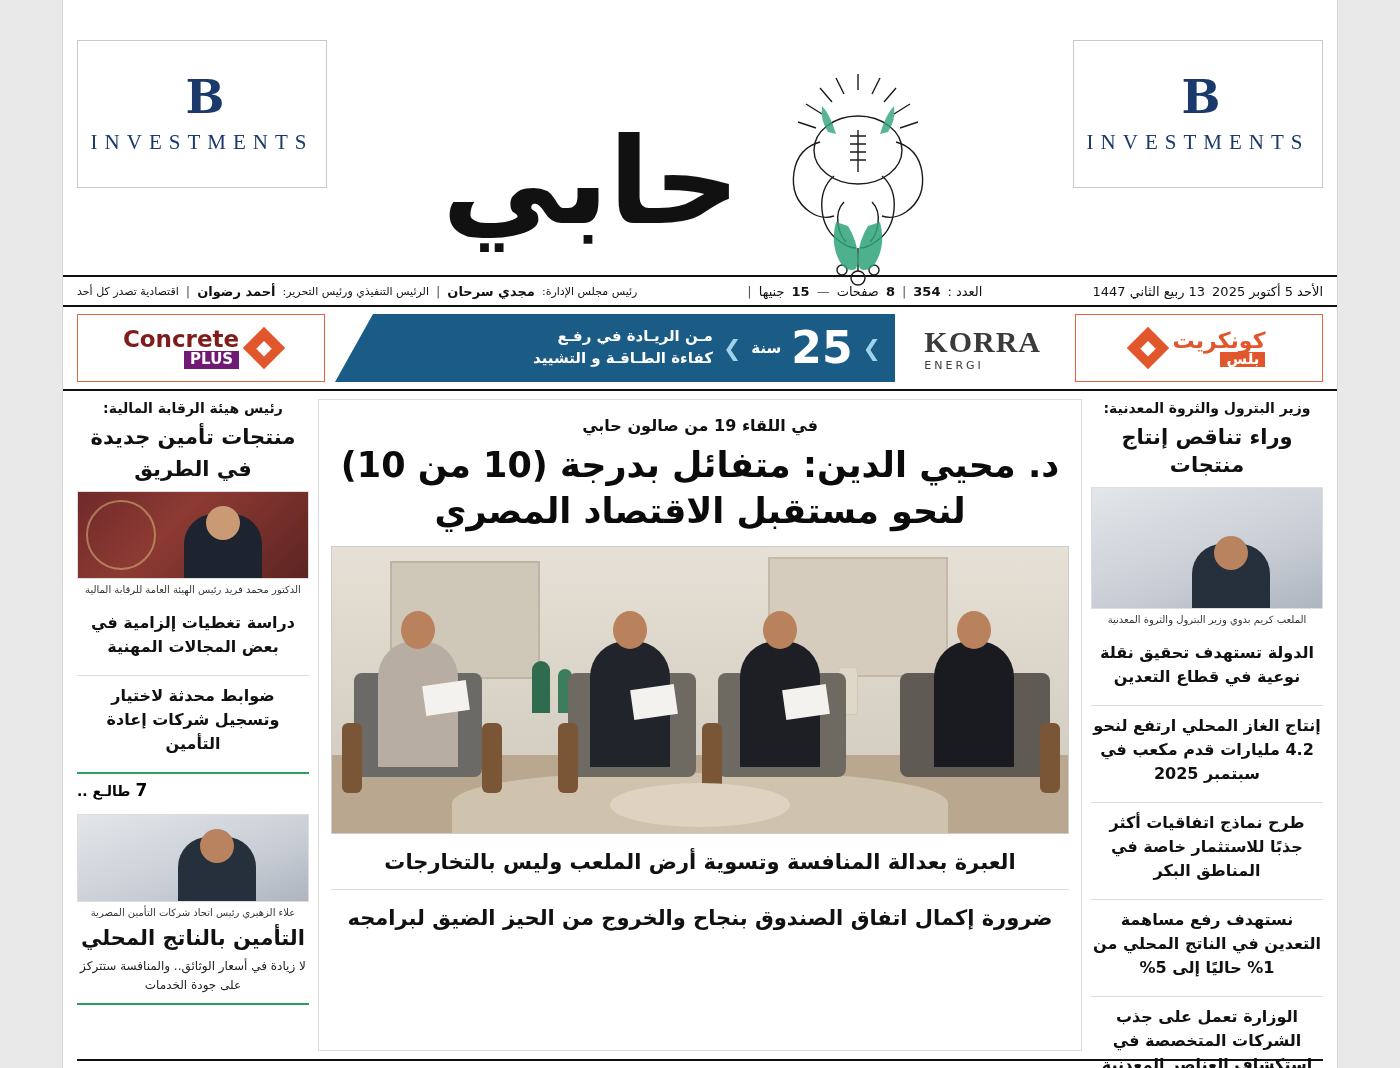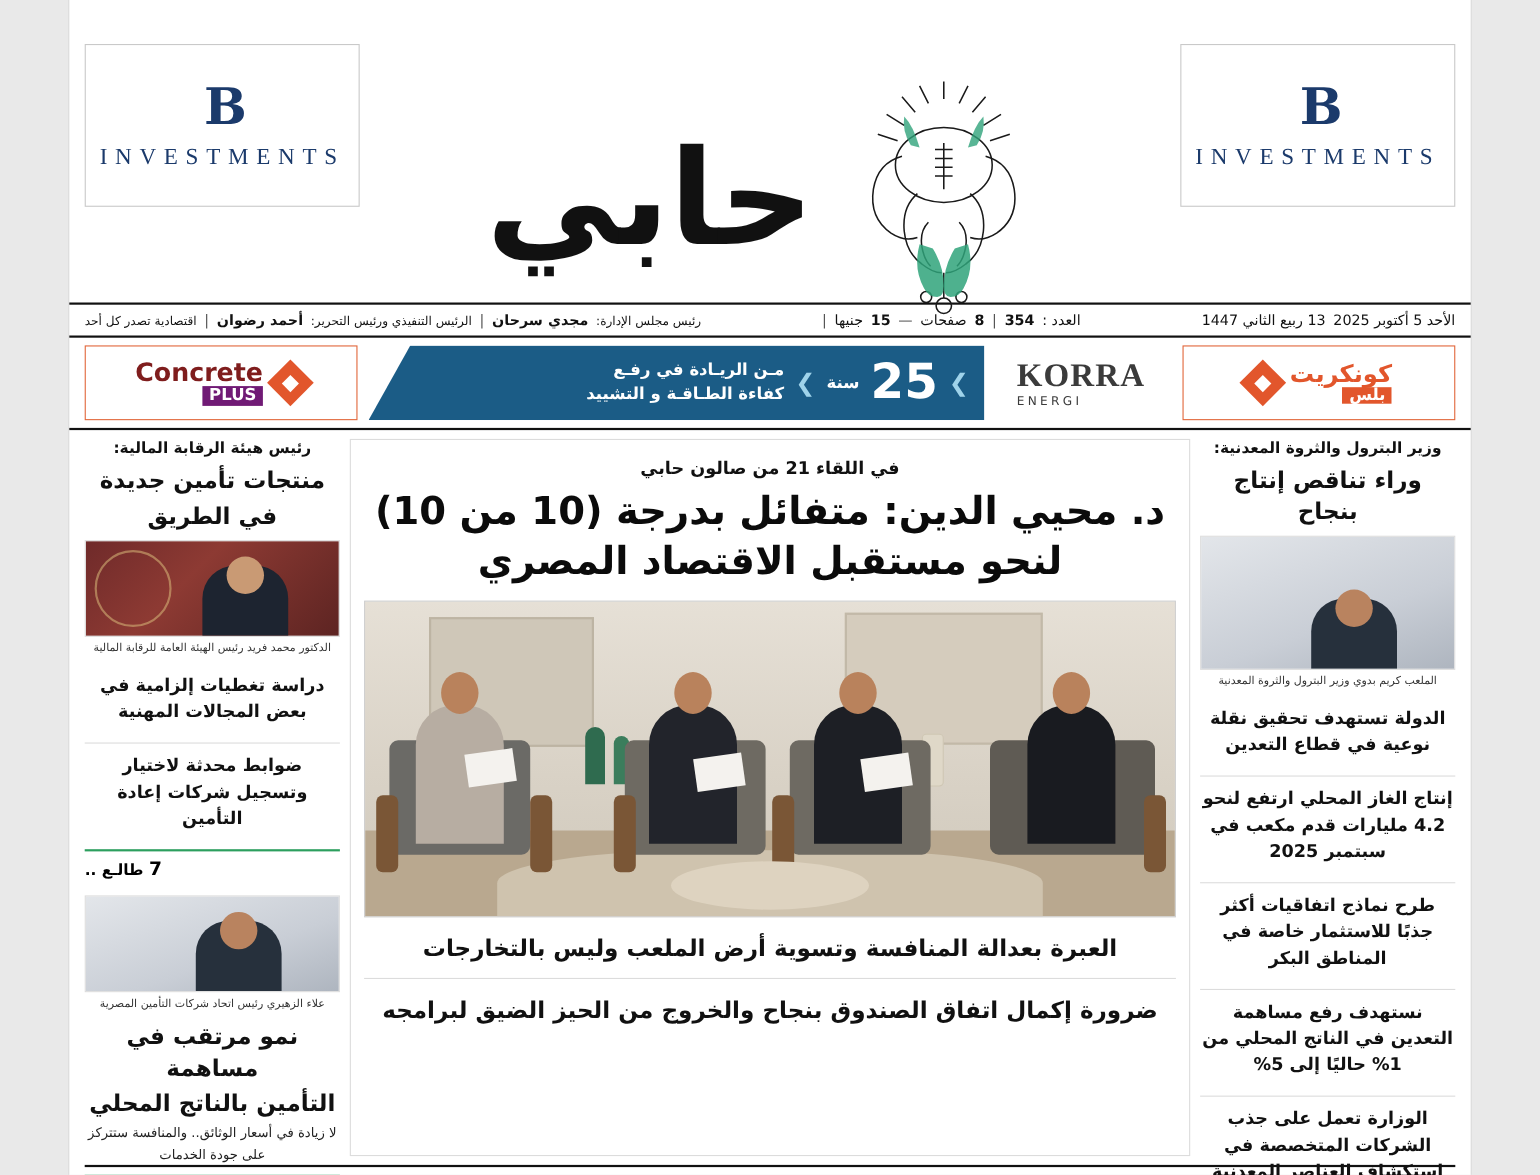--- a/index.html
+++ b/index.html
@@ -354,38 +354,38 @@
         <span class="cp-top">Concrete</span>
         <span class="cp-bot">PLUS</span>
       </div>
     </div>
   </div>
 
   <div class="content">
 
     <div class="col-side">
       <div class="side-head">وزير البترول والثروة المعدنية:</div>
-      <div class="side-title">وراء تناقص إنتاج بنجاح</div>
+      <div class="side-title">وراء تناقص إنتاج منتجات</div>
 
       <div class="side-photo grey tall">
         <div class="man"></div>
         <div class="head"></div>
       </div>
       <div class="photo-caption">الملعب كريم بدوي وزير البترول والثروة المعدنية</div>
 
       <div class="side-item first">الدولة تستهدف تحقيق نقلة نوعية في قطاع التعدين</div>
       <div class="side-item">إنتاج الغاز المحلي ارتفع لنحو 4.2 مليارات قدم مكعب في سبتمبر 2025</div>
       <div class="side-item">طرح نماذج اتفاقيات أكثر جذبًا للاستثمار خاصة في المناطق البكر</div>
       <div class="side-item">نستهدف رفع مساهمة التعدين في الناتج المحلي من 1% حاليًا إلى 5%</div>
       <div class="side-item">الوزارة تعمل على جذب الشركات المتخصصة في استكشاف العناصر المعدنية</div>
 
     </div>
 
     <div class="col-main">
-      <div class="kicker">في اللقاء 21 من صالون حابي</div>
+      <div class="kicker">في اللقاء 19 من صالون حابي</div>
       <div class="headline">د. محيي الدين: متفائل بدرجة (10 من 10)</div>
       <div class="headline">لنحو مستقبل الاقتصاد المصري</div>
 
       <div class="lead-photo">
         <div class="lp-wall"></div>
         <div class="lp-panel"></div>
         <div class="lp-panel2"></div>
         <div class="lp-plant"></div>
         <div class="lp-plant2"></div>
         <div class="lp-bottle"></div>
@@ -447,21 +447,20 @@
         <span class="n">7</span>
         <span>طالـع ..</span>
       </div>
 
       <div class="side-photo grey" style="margin-top:14px">
         <div class="man"></div>
         <div class="head"></div>
       </div>
       <div class="photo-caption">علاء الزهيري رئيس اتحاد شركات التأمين المصرية</div>
 
-      <div class="side-title" style="margin-top:8px">نمو مرتقب في مساهمة</div>
       <div class="side-title">التأمين بالناتج المحلي</div>
       <div class="side-sub">لا زيادة في أسعار الوثائق.. والمنافسة ستتركز على جودة الخدمات</div>
 
       <div class="goto">
         
         
       </div>
     </div>
 
   </div>

